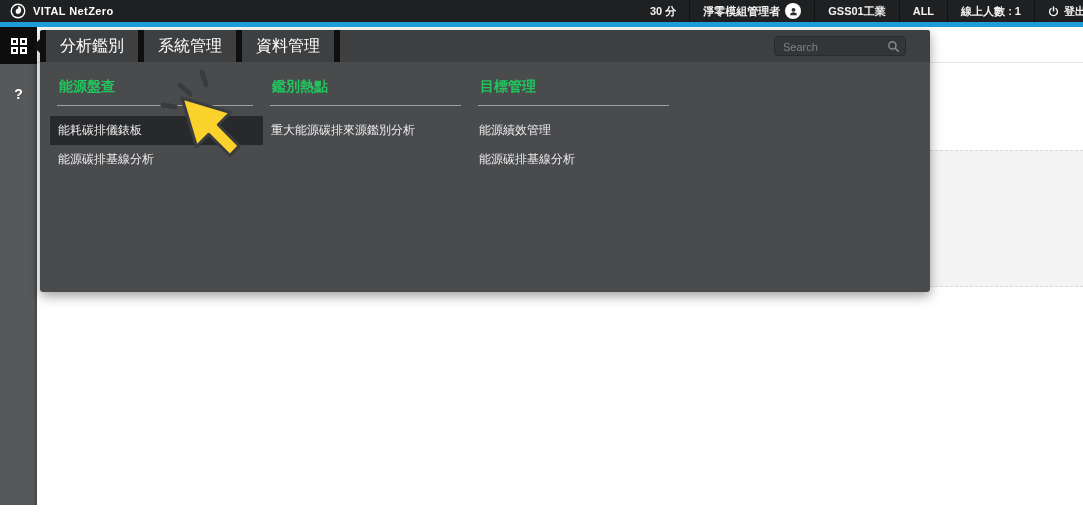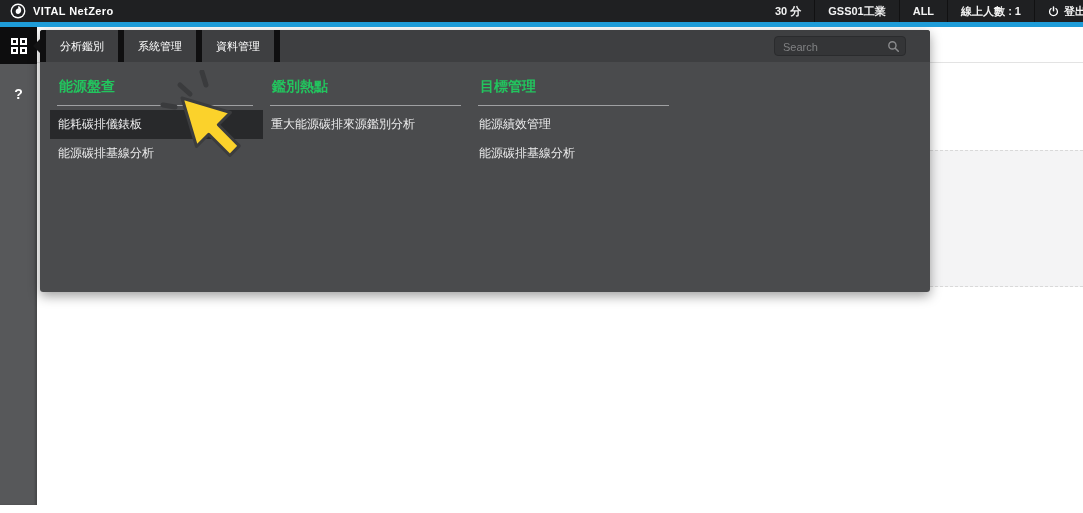--- a/index.html
+++ b/index.html
@@ -61,21 +61,21 @@
     position:absolute; left:-7px; top:9px; width:0; height:0;
     border-top:7px solid transparent; border-bottom:7px solid transparent;
     border-right:7px solid #131314;
   }
   .tabbar {
     height:32px; display:flex; background:#3e3f41; border-radius:3px 3px 0 0;
     overflow:hidden; position:relative;
   }
   .tab {
     display:flex; align-items:center; padding:0 14px; background:#3e3f41;
-    border-left:6px solid #0f0f10; color:#ffffff; font-size:11px; cursor:pointer;
+    border-left:6px solid #0f0f10; color:#ffffff; font-size:16px; cursor:pointer;
   }
   .tab-filler { flex:1; background:#3e3f41; border-left:6px solid #0f0f10; position:relative; }
   .search-box {
     position:absolute; right:24px; top:6px; width:132px; height:20px;
     background:#343537; border:1px solid #2a2b2d; border-radius:4px;
   }
   .search-box input {
     width:100%; height:100%; background:transparent; border:none; outline:none;
     color:#c9c9ca; font-size:11px; padding:0 22px 0 8px; font-family:"Liberation Sans",sans-serif;
   }
@@ -84,21 +84,21 @@
 
   .panel-body { height:230px; background:#4a4b4d; border-radius:0 0 3px 3px; position:relative; }
   .col { position:absolute; top:14px; }
   .col1 { left:17px;  width:196px; }
   .col2 { left:230px; width:191px; }
   .col3 { left:438px; width:191px; }
   .col-title {
     color:#22c55e; font-size:14px; font-weight:bold;
     padding:2px 0 9px 2px; border-bottom:1px solid #9fa0a2;
   }
-  .items { margin-top:4px;font-family:Liberation Mono, monospace; }
+  .items { margin-top:10px;font-family:Liberation Mono, monospace; }
   .item {
     color:#ececed; font-size:12px; padding:6px 8px; margin-left:-7px; margin-right:-10px;
     cursor:pointer;
   }
   .item.hl { background:#28292b; }
 
   
   .cursor-wrap { position:absolute; left:160px; top:70px; width:90px; height:100px; z-index:40; pointer-events:none; }
 </style>
 </head>
@@ -108,20 +108,29 @@
   <div class="brand">
     <svg width="16" height="16" viewBox="0 0 20 20">
       <circle cx="10" cy="10" r="9.3" fill="#ffffff"></circle>
       <circle cx="10" cy="10" r="7.6" fill="#1f2022"></circle>
       <path d="M10.6 3.6 C14.1 5.1 15.2 9.6 12.6 12.6 C10.5 14.9 7.3 13.8 7.1 11 C6.9 8.6 8.4 7.5 10.6 6.7 C9.6 5.4 10.6 3.6 10.6 3.6 Z" fill="#ffffff"></path>
     </svg>
     <span class="brand-name">VITAL NetZero</span>
   </div>
   <div class="topbar-right">
     <span class="tb-item">30 分</span>
+    <span class="tb-item">
+      <span>淨零模組管理者</span>
+      <span class="avatar">
+        <svg width="11" height="11" viewBox="0 0 12 12">
+          <circle cx="6" cy="4.2" r="2.1" fill="#2a2b2d"></circle>
+          <path d="M2.3 10.2 C2.3 7.8 4 6.9 6 6.9 C8 6.9 9.7 7.8 9.7 10.2 Z" fill="#2a2b2d"></path>
+        </svg>
+      </span>
+    </span>
     <span class="tb-item">GSS01工業</span>
     <span class="tb-item">ALL</span>
     <span class="tb-item">線上人數 : 1</span>
     <span class="tb-item logout">
       <svg width="11" height="11" viewBox="0 0 12 12">
         <path d="M6 1 L6 5.2" stroke="#ffffff" stroke-width="1.6" stroke-linecap="round" fill="none"></path>
         <path d="M3.4 2.8 A4.3 4.3 0 1 0 8.6 2.8" stroke="#ffffff" stroke-width="1.4" stroke-linecap="round" fill="none"></path>
       </svg>
       <span>登出</span>
     </span>

